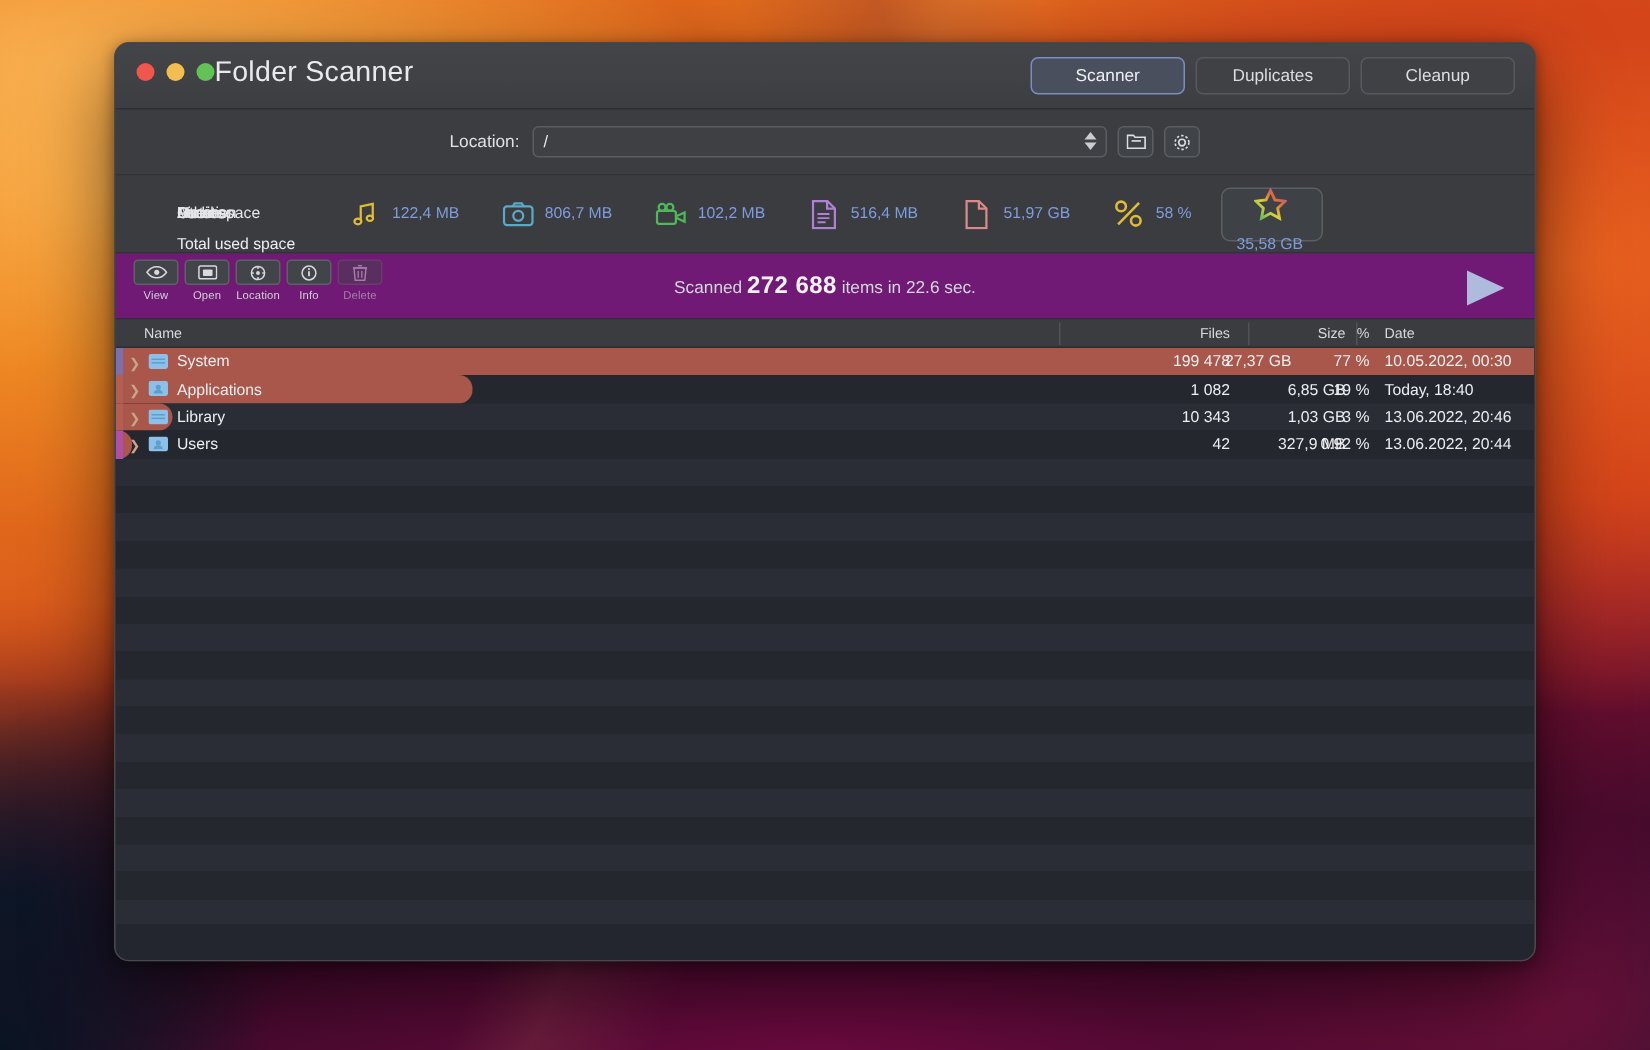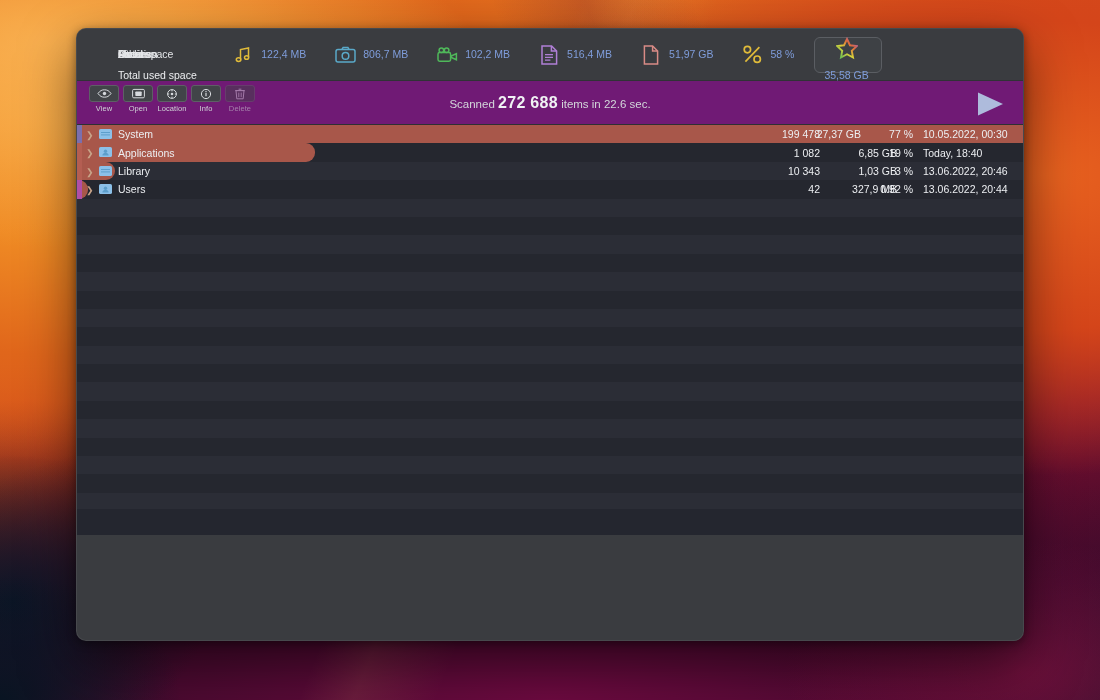--- a/index.html
+++ b/index.html
@@ -160,21 +160,58 @@
 <div id="desktop">
   <div class="wp-layer wp-base"></div>
   <div class="wp-layer wp-arc1"></div>
   <div class="wp-layer wp-swoosh"></div>
   <div class="wp-layer wp-arc2"></div>
   <div class="wp-layer wp-dark-bl"></div>
 </div>
 
 <div id="window">
 
-
+  <div id="titlebar">
+    <div class="traffic">
+      <span class="tl red"></span>
+      <span class="tl amber"></span>
+      <span class="tl green"></span>
+    </div>
+    <div id="app-title">Folder Scanner</div>
+    <div id="tabs">
+      <div class="tab active">Scanner</div>
+      <div class="tab">Duplicates</div>
+      <div class="tab">Cleanup</div>
+    </div>
+  </div>
+
+  <div id="locrow">
+    <span id="loc-label">Location:</span>
+    <div id="loc-field">
+      <span>/</span>
+      <span class="stepper">
+        <i class="up"></i>
+          <i class="down"></i>
+      </span>
+    </div>
+    <div class="ibtn">
+      <svg width="13" height="11" viewBox="0 0 13 11">
+        <path d="M0.6 1.2h4l1.1 1.3h6.7v7.3H0.6z" fill="none" stroke="#dcdee1" stroke-width="1.1"></path>
+        <rect x="3.4" y="4.4" width="6.2" height="1.1" fill="#dcdee1"></rect>
+      </svg>
+    </div>
+    <div class="ibtn">
+      <svg width="14" height="14" viewBox="0 0 14 14">
+        <g fill="none" stroke="#dcdee1" stroke-width="1.1">
+          <circle cx="7" cy="7" r="2.2"></circle>
+          <circle cx="7" cy="7" r="4.6" stroke-dasharray="1.6 1.4"></circle>
+        </g>
+      </svg>
+    </div>
+  </div>
 
   <div id="stats">
 
     <div class="stat">
       <span class="ico">
         <svg width="20" height="20" viewBox="0 0 20 20">
           <path d="M7.5 14.2V4.6l8-1.7v9.3" fill="none" stroke="#e0bb3a" stroke-width="1.5"></path>
           <ellipse cx="5.6" cy="14.6" rx="2.3" ry="1.9" fill="none" stroke="#e0bb3a" stroke-width="1.5"></ellipse>
           <ellipse cx="13.6" cy="12.5" rx="2.1" ry="1.8" fill="none" stroke="#e0bb3a" stroke-width="1.5"></ellipse>
         </svg>
@@ -343,20 +380,30 @@
       <span>items in 22.6 sec.</span>
     </div>
 
     <div id="playbtn">
       <svg width="34" height="28" viewBox="0 0 34 28">
         <path d="M5 2.4L30 14 5 25.6z" fill="#aebbdc"></path>
       </svg>
     </div>
   </div>
 
+  <div id="thead">
+    <span class="th" style="left:19px;">Name</span>
+    <span class="sep" style="left:629px;"></span>
+    <span class="th" style="left:665px; width:78px; text-align:right;">Files</span>
+    <span class="sep" style="left:755px;"></span>
+    <span class="th" style="left:748px; width:72px; text-align:right;">Size</span>
+    <span class="sep" style="left:827px;"></span>
+    <span class="th" style="left:790px; width:46px; text-align:right;">%</span>
+    <span class="th" style="left:846px;">Date</span>
+  </div>
 
   <div id="tbody">
 
     <div class="row" style="background:#2b2d36;">
       <span class="bar" style="width:100%;background:#a8574a;border-radius:0;"></span>
       <span class="cap" style="background:#7b6fae;"></span>
       <span class="chev">❯</span>
       <span class="fico">
         <svg width="13" height="10" viewBox="0 0 13 10">
             <rect x="0" y="0" width="13" height="10" rx="1.6" fill="#8cc0e8"></rect>

